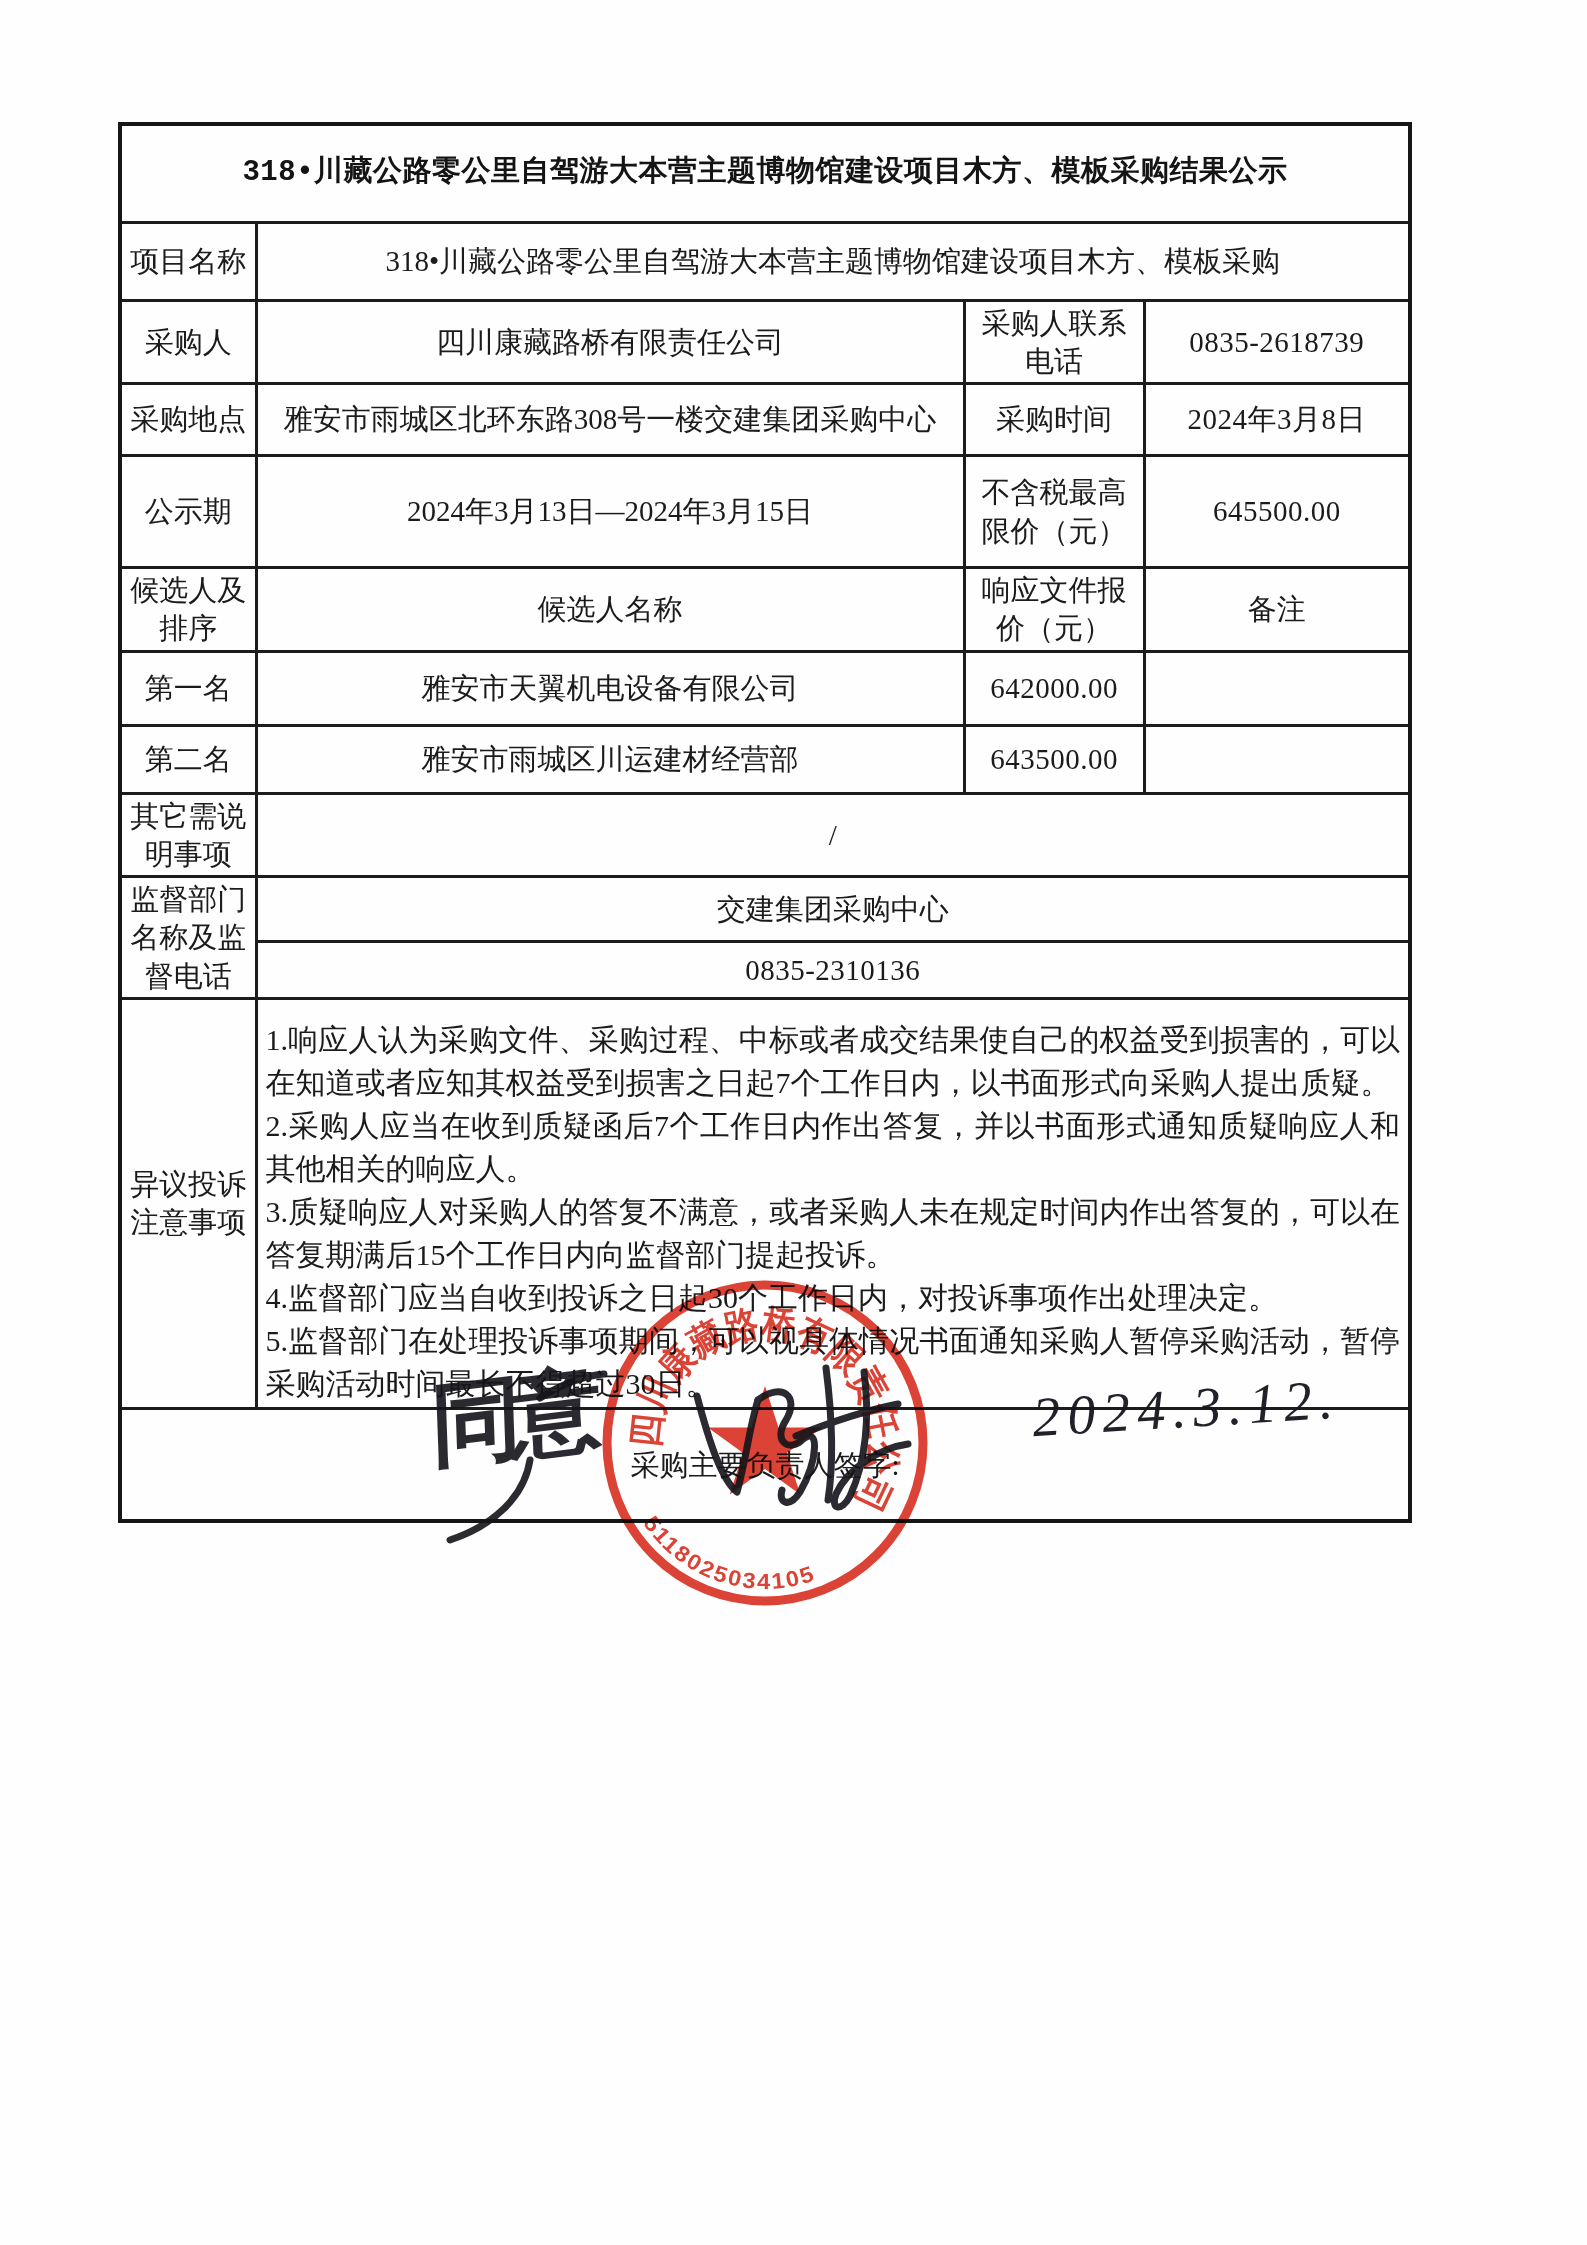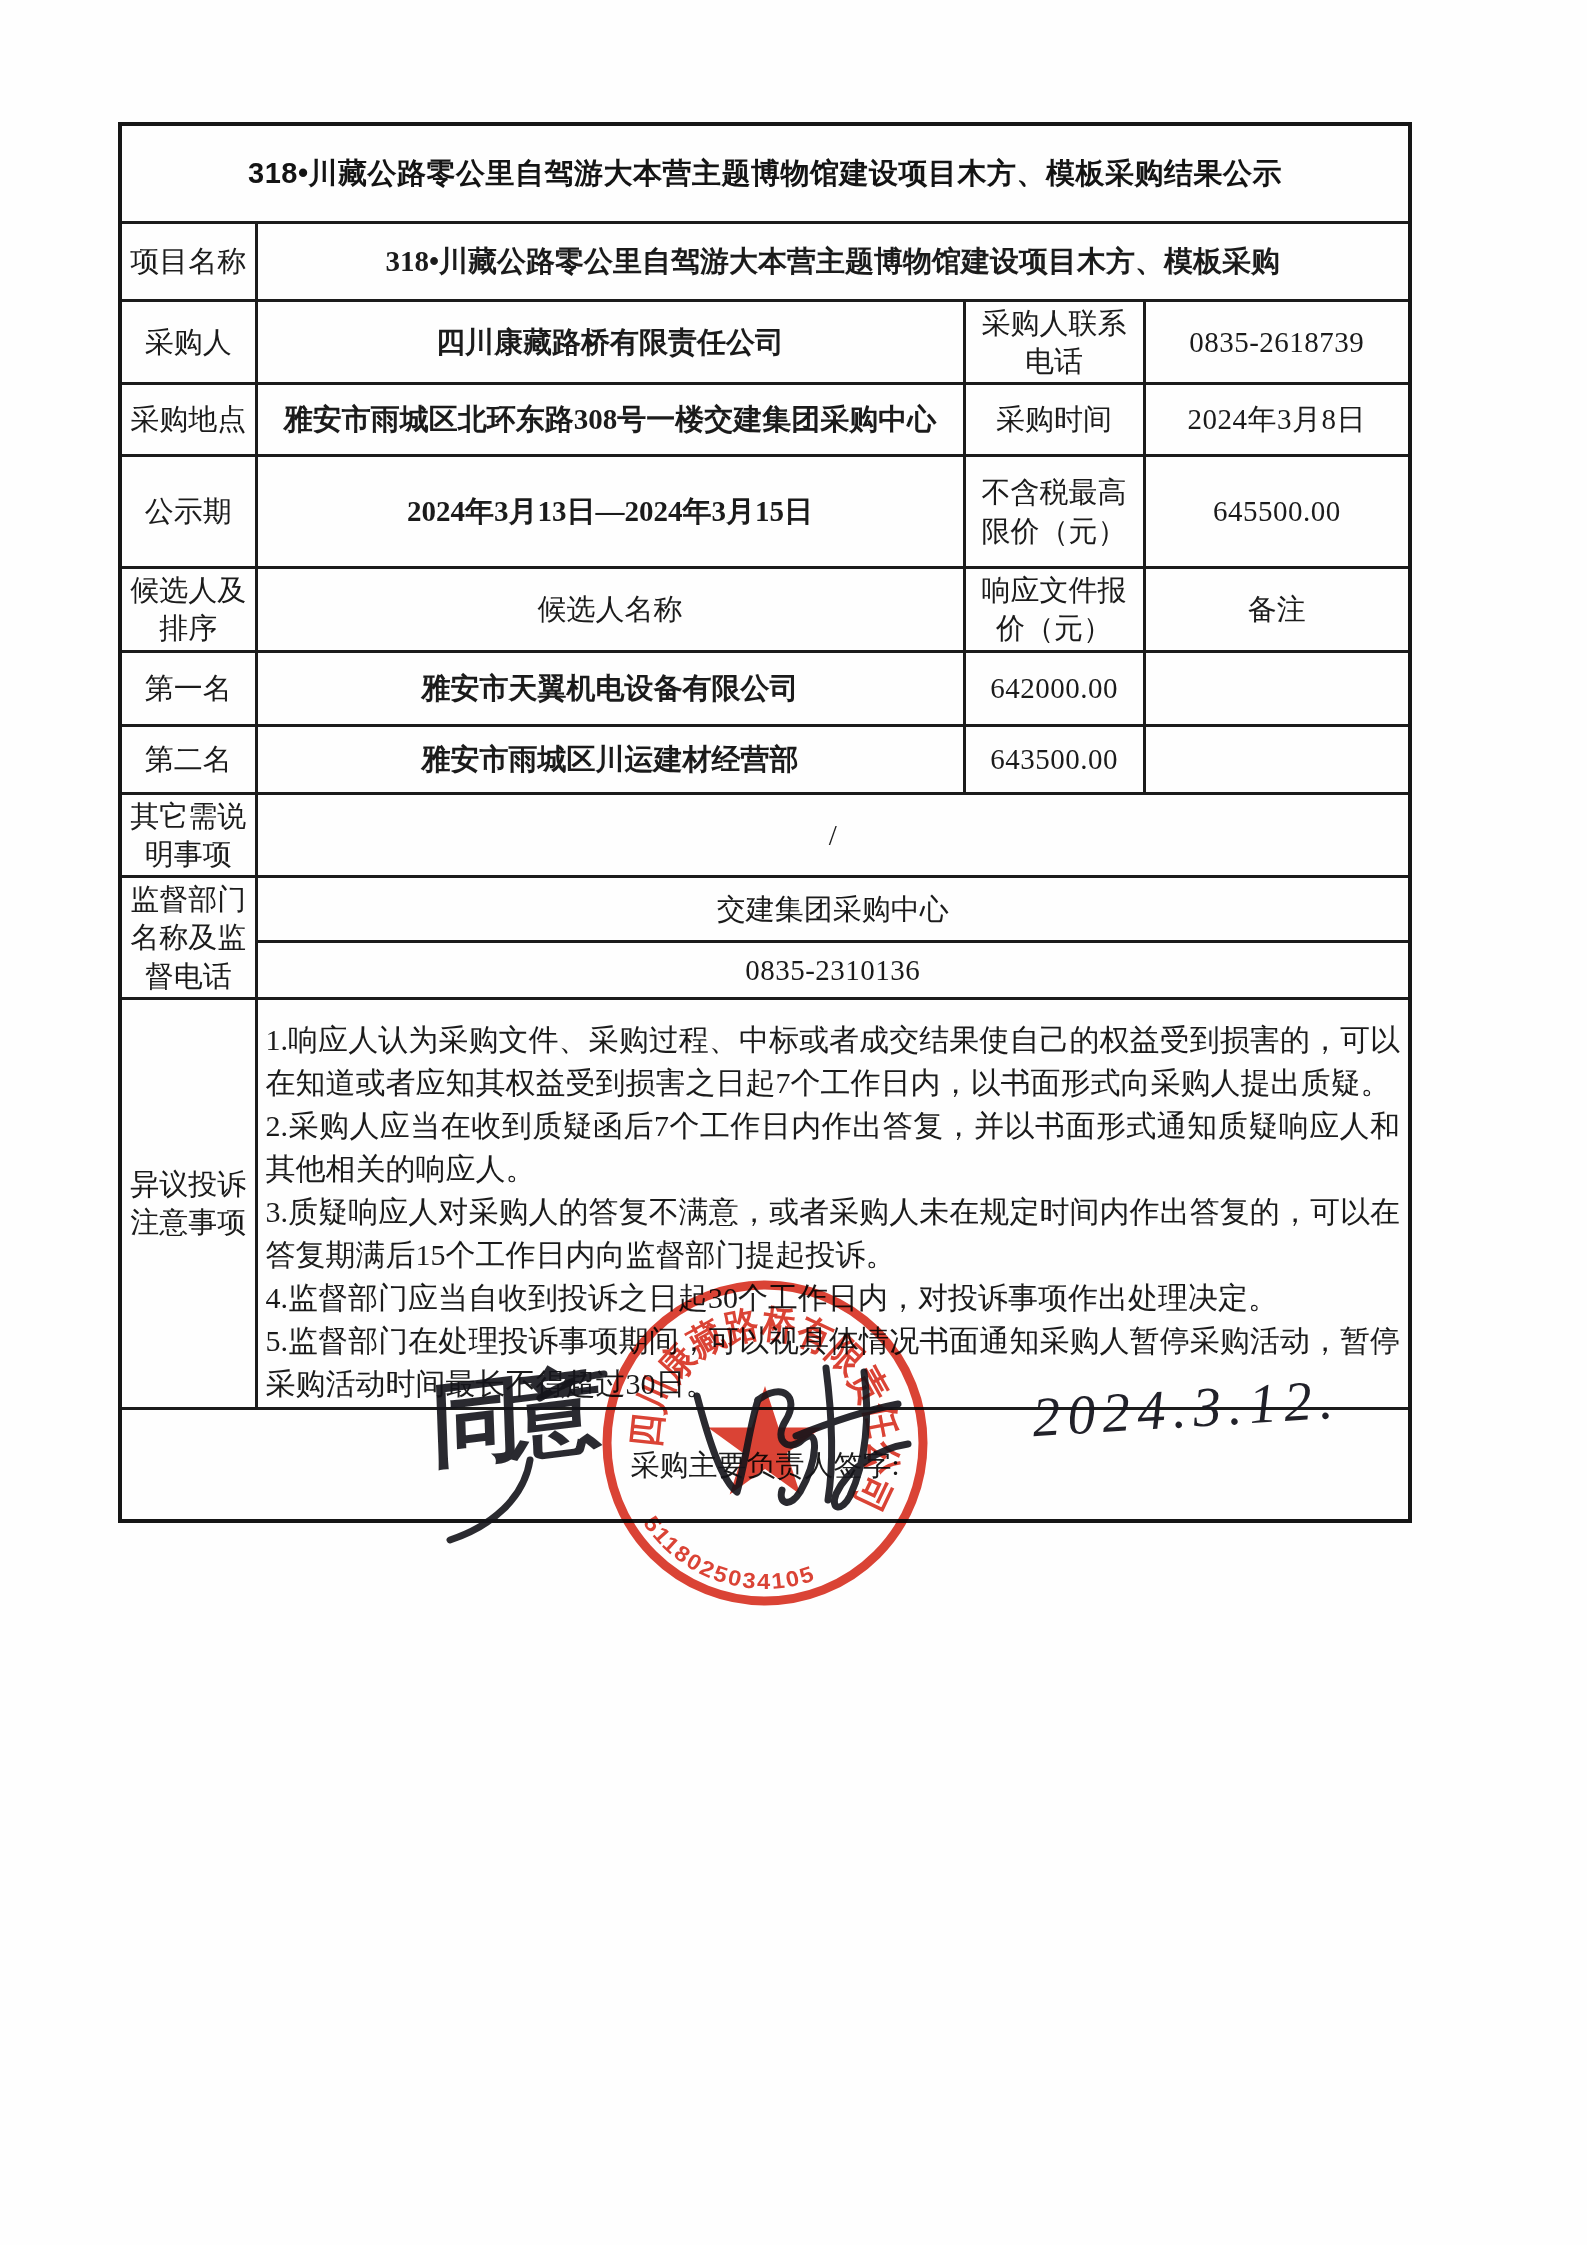--- a/index.html
+++ b/index.html
@@ -18,27 +18,27 @@
   }
   table.doc td {
     border:3px solid #1c1c1c;
     font-size:29px; line-height:1.32;
     text-align:center; vertical-align:middle;
     padding:2px 8px;
     overflow:hidden;
   }
   table.doc { border:4px solid #161616; }
   .title-cell {
-    font-family:Liberation Sans, sans-serif;
+    font-family:Liberation Mono, monospace;
     font-weight:700; font-size:41px; line-height:1.18; letter-spacing:0.5px;
     padding:4px 2px; color:#141414;
   }
   .lbl { padding:2px 4px; }
   .lbl-left { text-align:left; padding:2px 2px;margin-top:13px; }
-  .val-big { font-size:30px;font-weight:bold; }
+  .val-big { font-size:30px; }
   .num { font-size:30px; letter-spacing:0.5px;margin-left:15px; }
   .obj-cell {
     text-align:left; vertical-align:top; padding:10px 8px 4px 8px;
   }
   .obj-item {
     font-size:30px; line-height:43px; text-align:justify;
   }
   .sign-cell {
     text-align:left; vertical-align:middle; padding-left:6px;
     font-size:33px;

